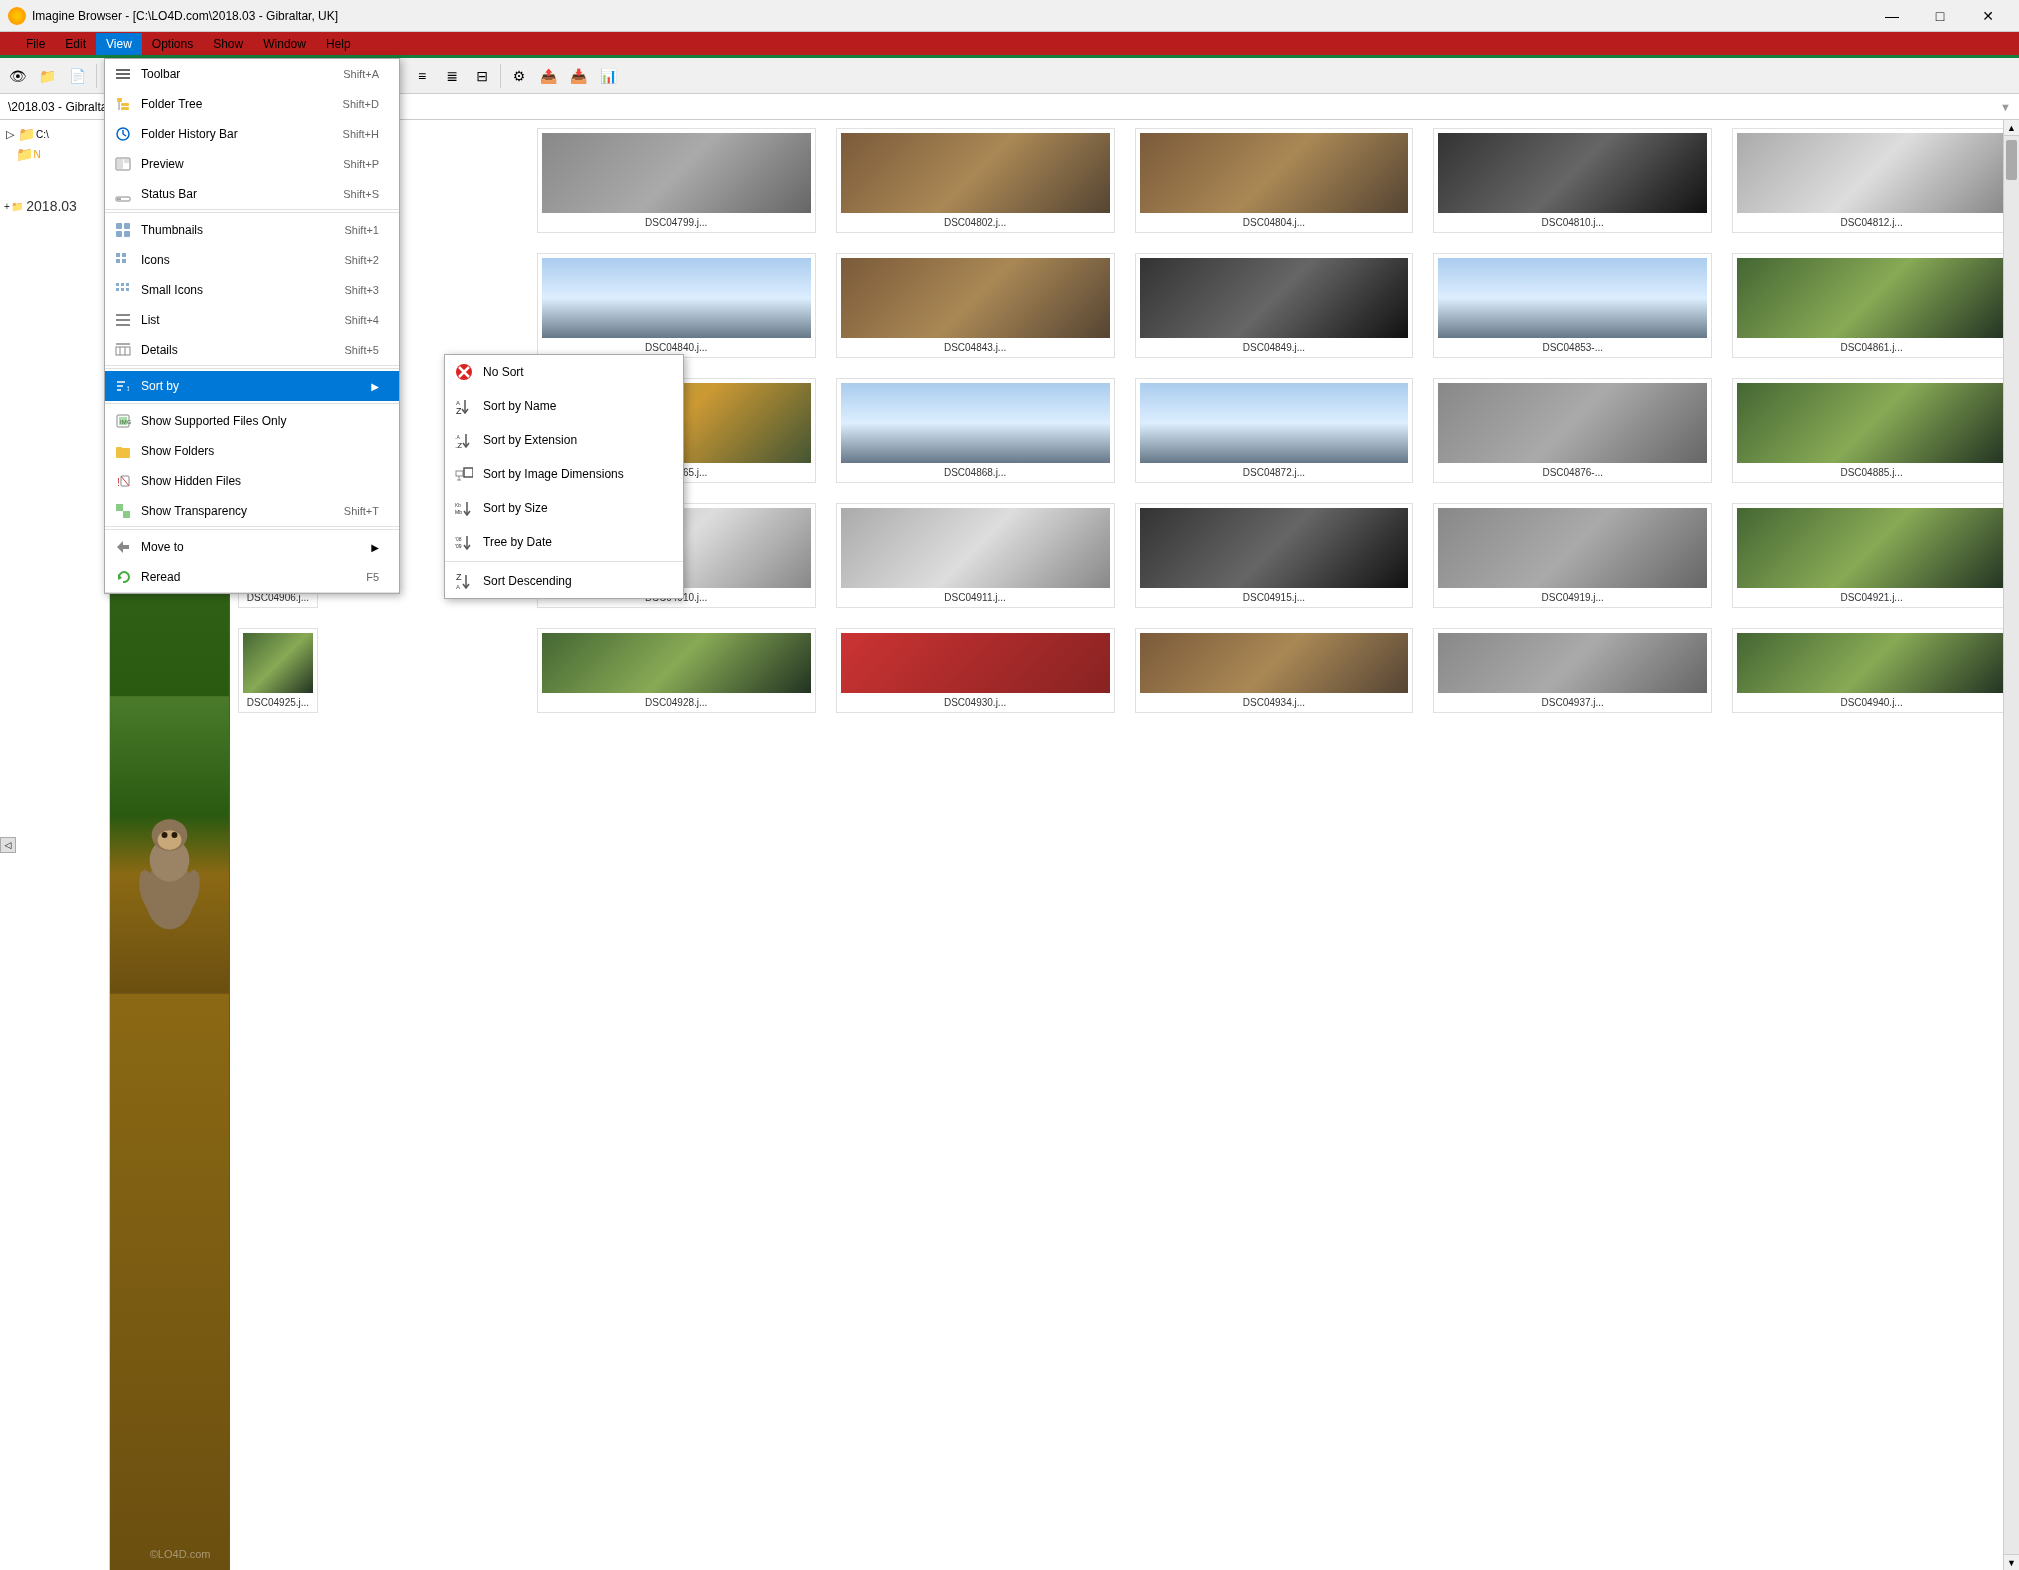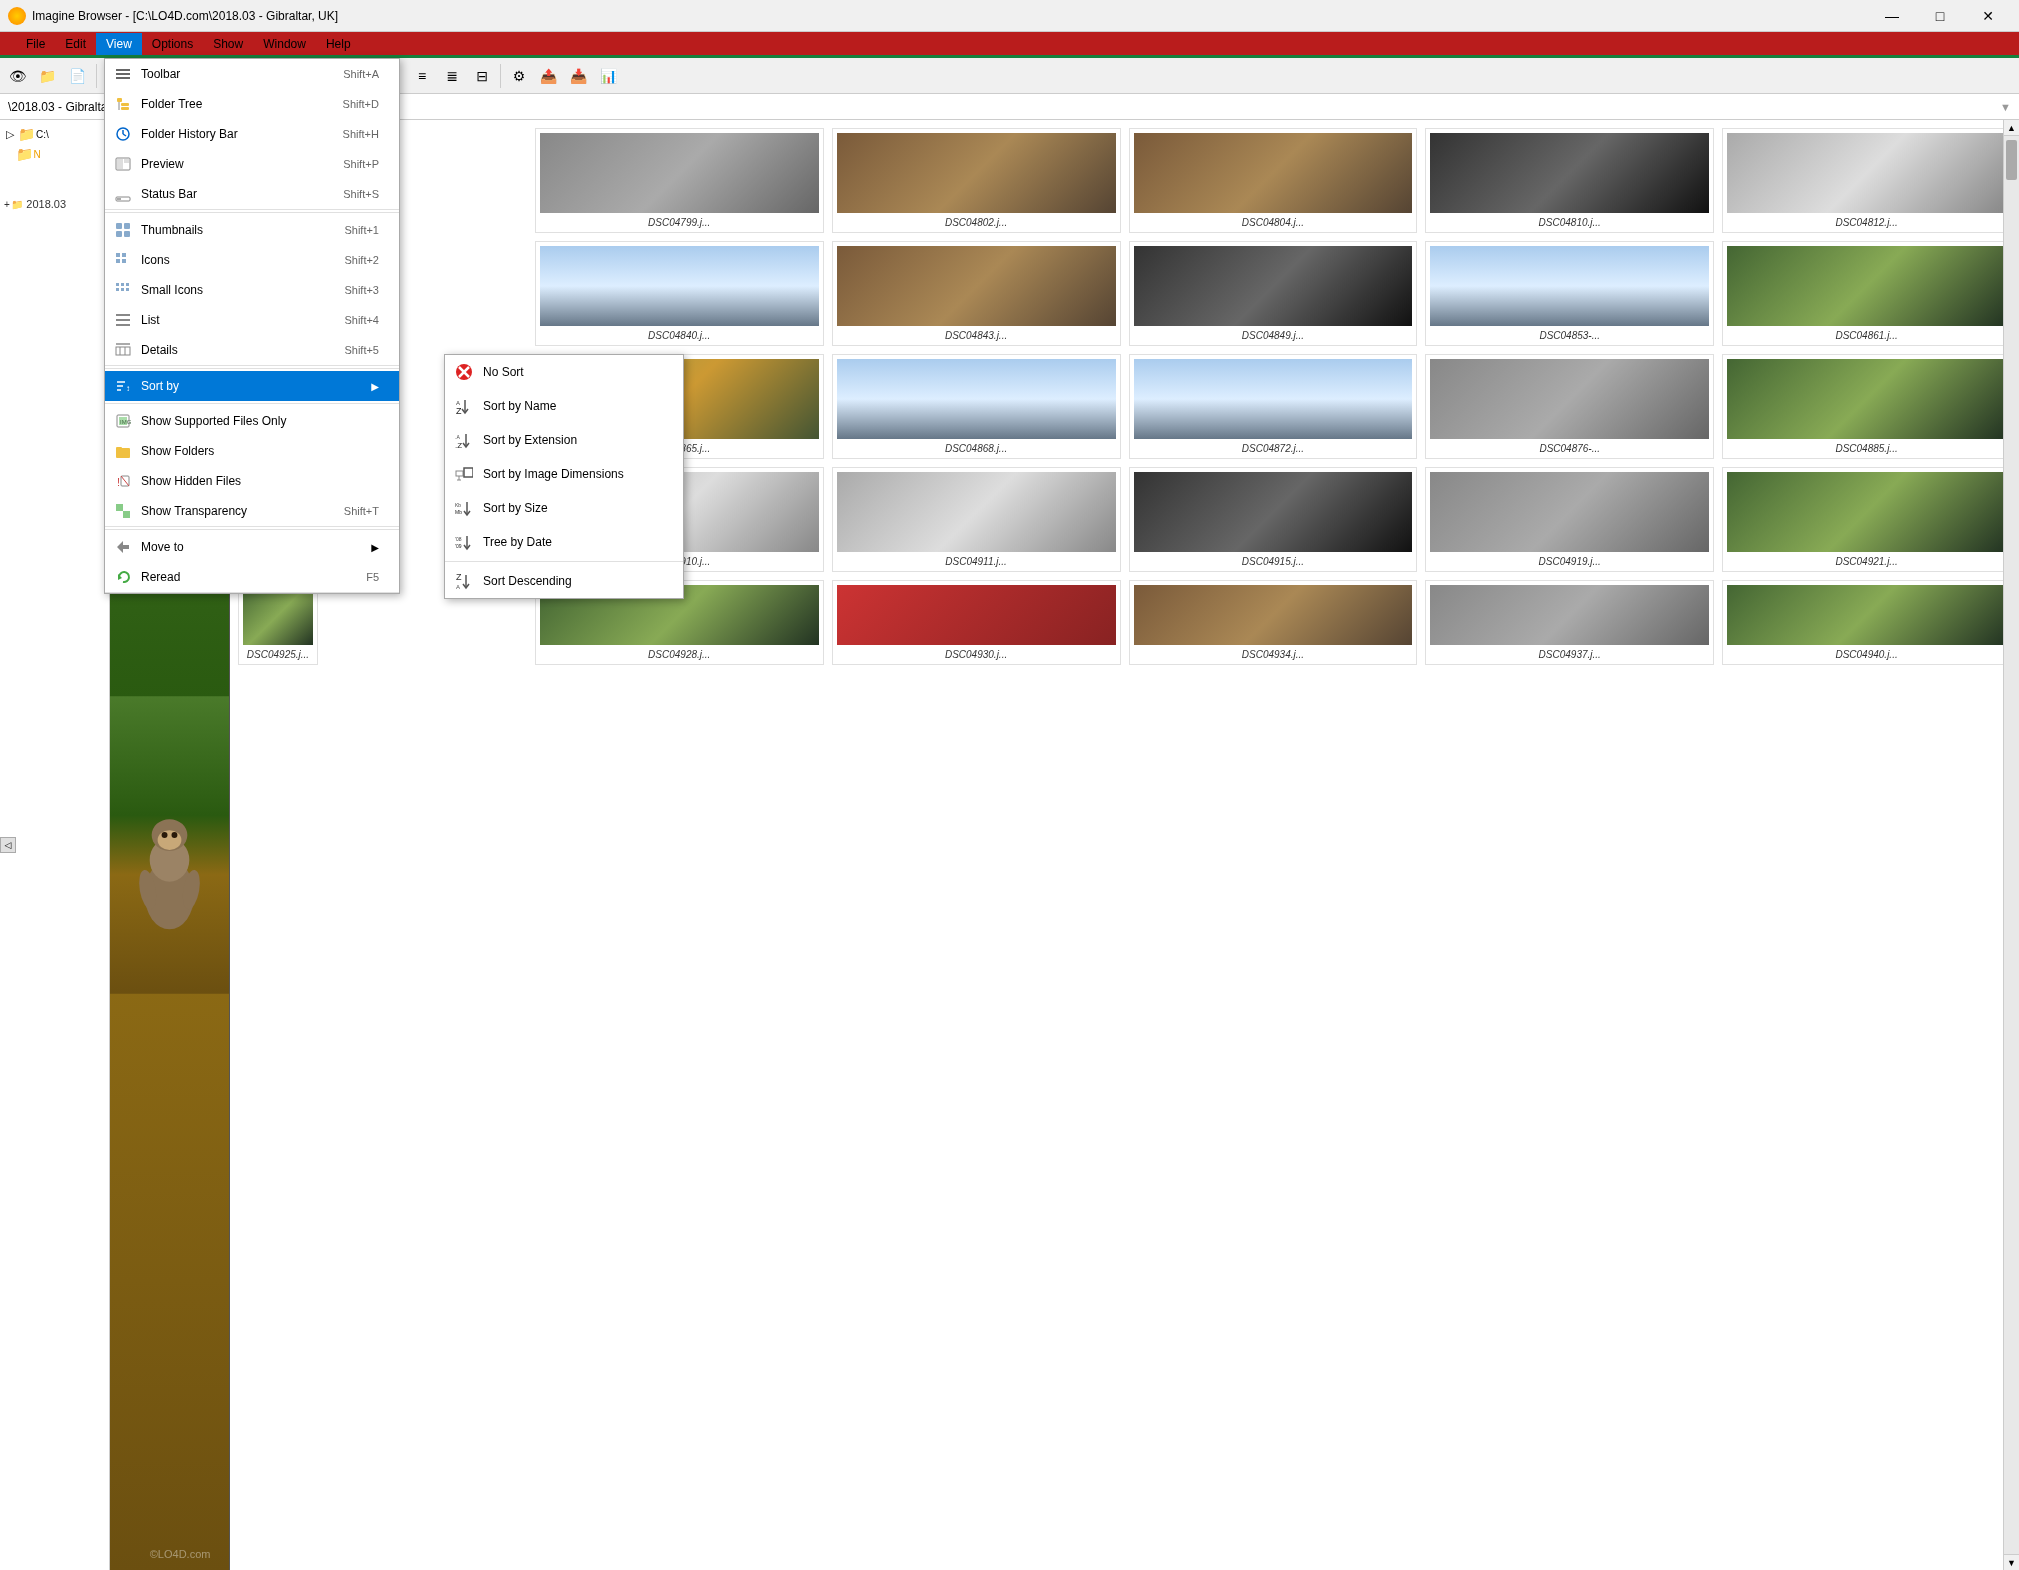--- a/index.html
+++ b/index.html
@@ -123,22 +123,21 @@
       flex: 1;
       background: white;
       overflow: auto;
       padding: 8px;
     }
 
     
     .thumb-grid {
       display: grid;
       grid-template-columns: repeat(6, 1fr);
-      gap: 8px;
-      font-style: italic;
+      gap: 20px;
     }
     .thumb-item {
       border: 1px solid #e0e0e0;
       padding: 4px;
       cursor: pointer;
       background: white;
       text-align: center;
     }
     .thumb-item.selected { border-color: #0078d7; background: #cce4ff; }
     .thumb-img {
@@ -312,21 +311,21 @@
         <span style="font-size:14px;">📁</span>
         <span style="font-size:10px; color:#f0a000;">N</span>
       </div>
       <div style="position:absolute; left:0; top:50%; transform:translateY(-50%); width:16px; height:16px; background:#e0e0e0; border:1px solid #aaa; display:flex; align-items:center; justify-content:center; cursor:pointer; font-size:9px;">◁</div>
     </div>
 
     <div style="padding: 30px 4px 4px 4px; font-size:10px; color:#333;">
       <div style="display:flex;align-items:center;gap:2px;margin-bottom:2px;">
         <span>+</span>
         <span>📁</span>
-        <span style="font-size:11px;">2018.03</span>
+        <span style="font-size:14px;">2018.03</span>
       </div>
     </div>
   </div>
 
   <div id="preview-panel" style="width:120px; background:#1a1a1a; position:relative; overflow:hidden; border-right:1px solid #555;">
     <div class="monkey-preview">
       
       <svg width="100%" height="100%" viewBox="0 0 120 300">
         <defs>
           <linearGradient id="bgGrad" x1="0" y1="0" x2="0" y2="1">

